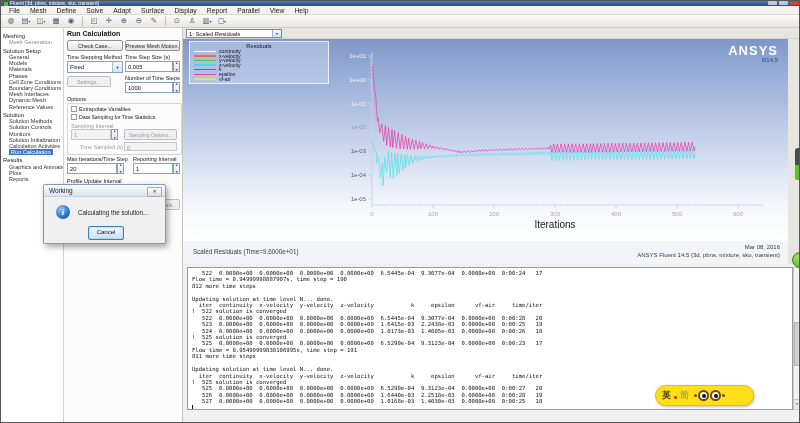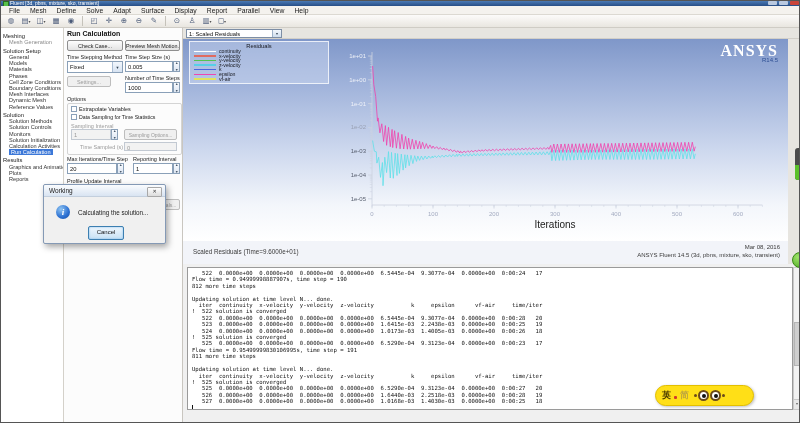--- a/index.html
+++ b/index.html
@@ -45,21 +45,21 @@
   #gselector{position:absolute;left:3px;top:1px;width:96px;height:9px;border:1px solid #7d8ea5;background:#fff;font-size:5.8px;line-height:8px;padding-left:2px;box-sizing:border-box;color:#111;}
   #gselector .arr{position:absolute;right:0;top:0;width:8px;height:100%;background:linear-gradient(#f2f7fd,#cfdded);border-left:1px solid #9db1c9;font-size:3.5px;text-align:center;line-height:8px;color:#345;}
   #chart{position:absolute;left:182px;top:38px;width:605px;height:202px;background:linear-gradient(180deg,#7f97c9 0%,#9fb2da 22%,#cdd8ee 55%,#f3f6fb 82%,#ffffff 100%);overflow:hidden;}
   #rightcol{position:absolute;left:787px;top:38px;width:13px;height:225px;background:#e7e5e0;}
   #legend{position:absolute;left:6px;top:2px;width:140px;background:rgba(210,222,244,0.45);border:1px solid rgba(255,255,255,0.75);box-sizing:border-box;padding:1px 0 2px 0;}
   #legend .ltitle{font-size:5.8px;color:#16181f;text-align:center;line-height:6px;}
   .lrow{display:flex;align-items:center;height:4.6px;padding-left:4px;}
   .lrow .sw{width:22px;height:1.3px;margin-right:3px;flex:0 0 auto;}
   .lrow .ll{font-size:5.2px;color:#16181f;line-height:4.6px;}
   #anslogo{position:absolute;right:10px;top:6px;text-align:right;}
-  #anslogo .a1{font-size:16px;font-weight:bold;color:#fff;letter-spacing:1px;line-height:12px;font-family:Liberation Serif, serif;}
+  #anslogo .a1{font-size:13px;font-weight:bold;color:#fff;letter-spacing:1px;line-height:12px;}
   #anslogo .a2{font-size:6px;color:#2e4f93;line-height:7px;}
   
   #caption{position:absolute;left:182px;top:240px;width:605px;height:23px;background:#f2f4f9;}
   #caption .cl{position:absolute;left:10px;top:7px;font-size:6.3px;color:#3a3a3a;}
   #caption .cr{position:absolute;right:8px;top:2px;text-align:right;font-size:6px;color:#3a3a3a;line-height:8px;}
   #console{position:absolute;left:186px;top:266px;width:606px;height:143px;background:#fff;border:1px solid #9a9a9a;box-sizing:border-box;padding:2px 0 0 4px;overflow:hidden;}
   .conline{font-family:"DejaVu Sans Mono",monospace;font-size:5.6px;line-height:6.4px;color:#111;white-space:pre;}
   .caret{display:inline-block;width:1px;height:6px;background:#111;vertical-align:middle;}
   #conscroll{position:absolute;left:792px;top:266px;width:8px;height:143px;background:#f2f2f2;border:1px solid #c9c9c9;box-sizing:border-box;}
   #conscroll .thumb{position:absolute;left:0px;top:38%;width:6px;height:44px;background:#cfcfcf;border:1px solid #b5b5b5;box-sizing:border-box;}

